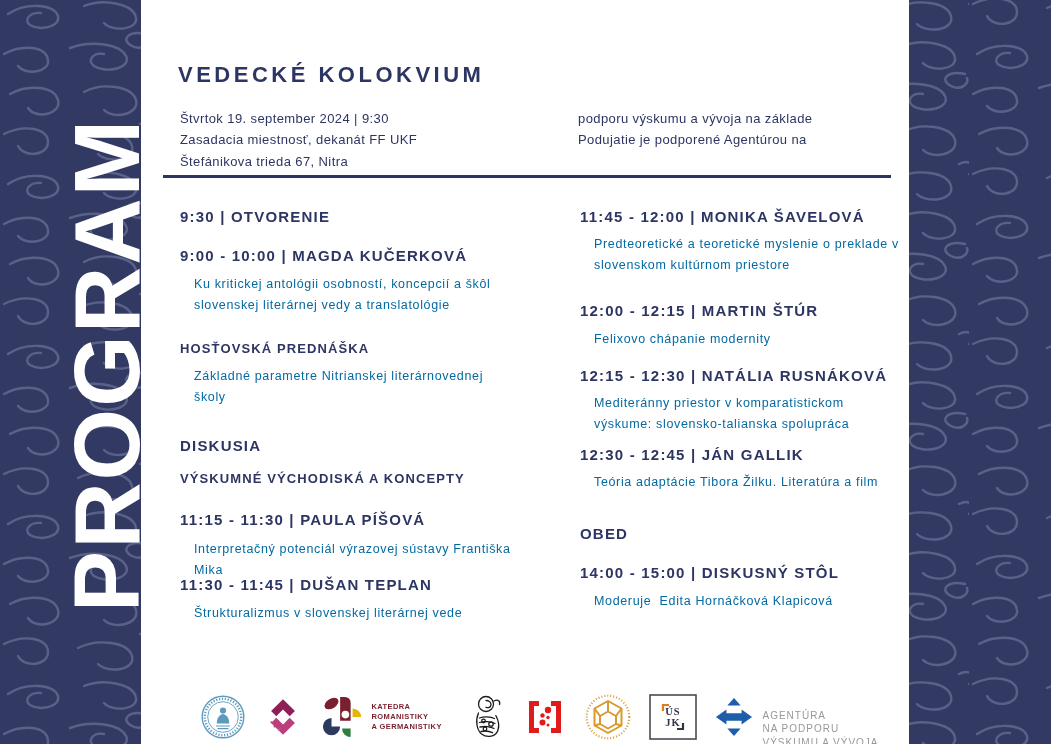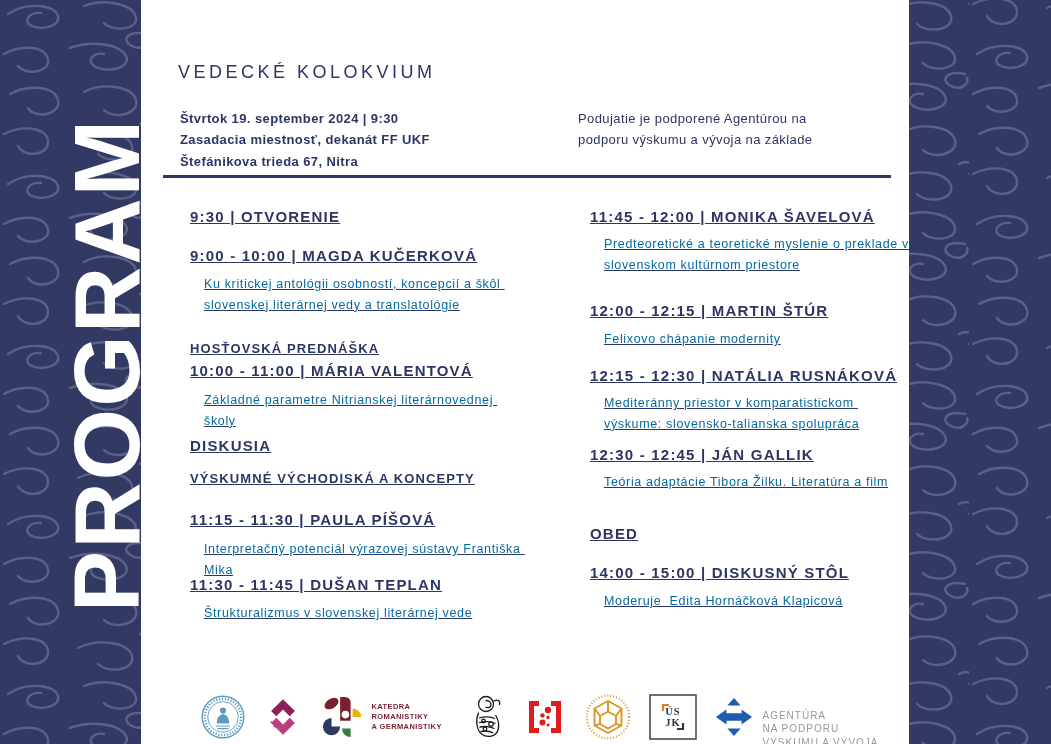--- a/index.html
+++ b/index.html
@@ -18,38 +18,38 @@
   .program-vertical {
     position:absolute; left:-183px; top:319px;
     width:580px; height:92px; line-height:92px;
     transform:rotate(-90deg);
     font-size:92px; font-weight:800; letter-spacing:2px;
     color:#ffffff; text-align:center; white-space:nowrap;
   }
 
   .page-title {
     position:absolute; left:178px; top:62px;
-    font-size:18px; font-weight:400; letter-spacing:3.5px;
+    font-size:22px; font-weight:700; letter-spacing:3.5px;
   }
   .info-block {
     position:absolute; top:108px;
-    font-size:13px; font-weight:700; letter-spacing:0.4px; line-height:1.65;
+    font-size:13px; font-weight:400; letter-spacing:0.4px; line-height:1.65;
   }
   #info-left  { left:180px; }
   #info-right { left:578px; font-weight:500; }
 
   .divider {
     position:absolute; left:163px; top:175px;
     width:728px; height:2.5px; background:#2d3563;
   }
 
   .col { position:absolute; top:200px; }
   #col-left  { left:178px; width:400px; }
   #col-right { left:578px; width:332px; }
-  .event { position:absolute; left:12px; width:100%;text-decoration:underline; }
+  .event { position:absolute; left:2px; width:100%; }
   .ev-label {
     font-size:13px; font-weight:700; letter-spacing:1.1px;
     color:#2d3563; margin-bottom:5px;
   }
   .ev-heading {
     font-size:15px; font-weight:700; letter-spacing:1.2px;
     line-height:19px; color:#2d3563; white-space:nowrap;
   }
   .ev-desc {
     font-size:12.5px; font-weight:400; letter-spacing:0.65px;
@@ -125,36 +125,35 @@
 
   <div class="program-vertical">PROGRAM</div>
 
   <div class="page-title">VEDECKÉ KOLOKVIUM</div>
   <div class="info-block" id="info-left">
     <div>Štvrtok 19. september 2024 | 9:30</div>
     <div>Zasadacia miestnosť, dekanát FF UKF</div>
     <div>Štefánikova trieda 67, Nitra</div>
   </div>
   <div class="info-block" id="info-right">
+    <div>podporu výskumu a vývoja na základe</div>
     <div>Podujatie je podporené Agentúrou na</div>
-    <div>podporu výskumu a vývoja na základe</div>
   </div>
   <div class="divider"></div>
 
   <div class="col" id="col-left">
     <div class="event" style="top:7px">
       <div class="ev-heading">9:30 | OTVORENIE</div>
     </div>
     <div class="event" style="top:46px">
       <div class="ev-heading">9:00 - 10:00 | MAGDA KUČERKOVÁ</div>
       <div class="ev-desc mt9">Ku kritickej antológii osobností, koncepcií a škôl slovenskej literárnej vedy a translatológie</div>
     </div>
     <div class="event" style="top:141px">
       <div class="ev-label">HOSŤOVSKÁ PREDNÁŠKA</div>
-      <div class="ev-heading">10:00 - 11:00 | MÁRIA VALENTOVÁ</div>
       <div class="ev-desc mt10">Základné parametre Nitrianskej literárnovednej školy</div>
     </div>
     <div class="event" style="top:236px">
       <div class="ev-heading">DISKUSIA</div>
     </div>
     <div class="event" style="top:271px">
       <div class="ev-label">VÝSKUMNÉ VÝCHODISKÁ A KONCEPTY</div>
       <div class="ev-heading mt6">11:15 - 11:30 | PAULA PÍŠOVÁ</div>
       <div class="ev-desc mt10">Interpretačný potenciál výrazovej sústavy Františka Mika</div>
     </div>

